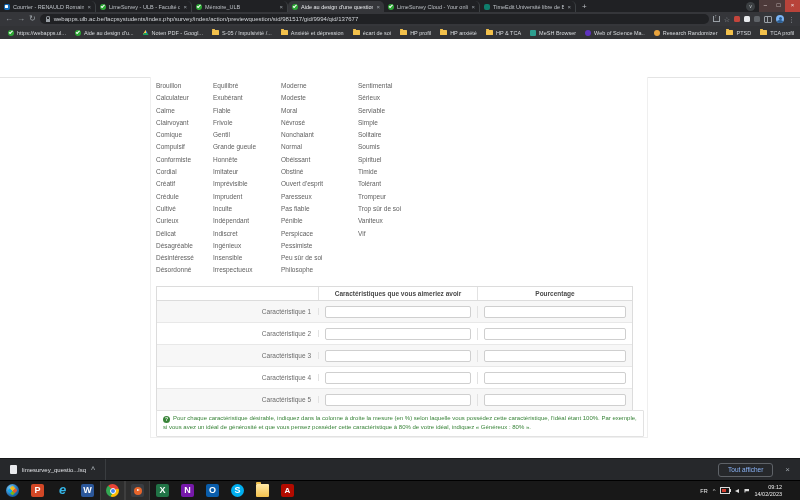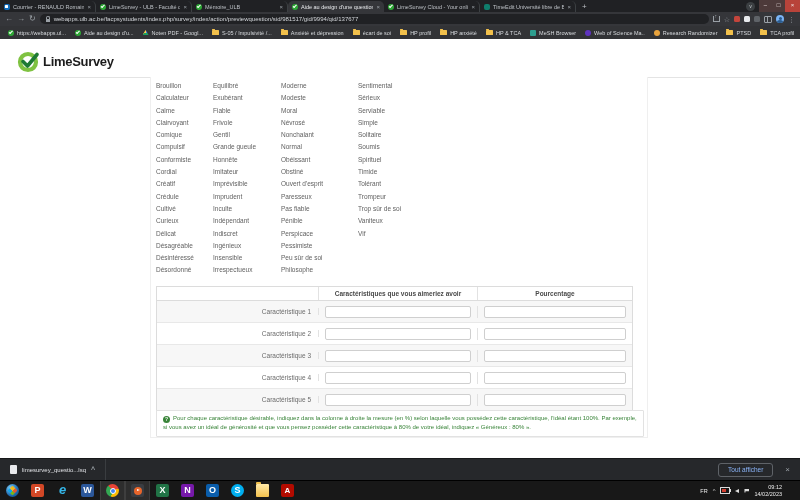--- a/index.html
+++ b/index.html
@@ -295,27 +295,20 @@
         <span class="bm-ic"></span>
         <span class="bm-label">TCA profil</span>
       </span>
     </span>
 
   <span class="bm-div"></span>
 
 </div>
 
 <div id="page">
-  <div class="logo">
-    <svg width="26" height="26" viewBox="0 0 26 26">
-      <circle cx="12" cy="14" r="8" fill="none" stroke="#7fc241" stroke-width="4.2"></circle>
-      <path d="M7 13.5 l4.5 4.5 L21 6.5" fill="none" stroke="#1e7a34" stroke-width="3.6" stroke-linecap="round" stroke-linejoin="round"></path>
-    </svg>
-    <span class="logo-text">LimeSurvey</span>
-  </div>
   <div class="header-line"></div>
 
   <div class="qcontainer">
     <div class="wcol" id="wcol0">
 
     <div class="word">Brouillon</div>
         <div class="word">Calculateur</div>
         <div class="word">Calme</div>
         <div class="word">Clairvoyant</div>
         <div class="word">Comique</div>

